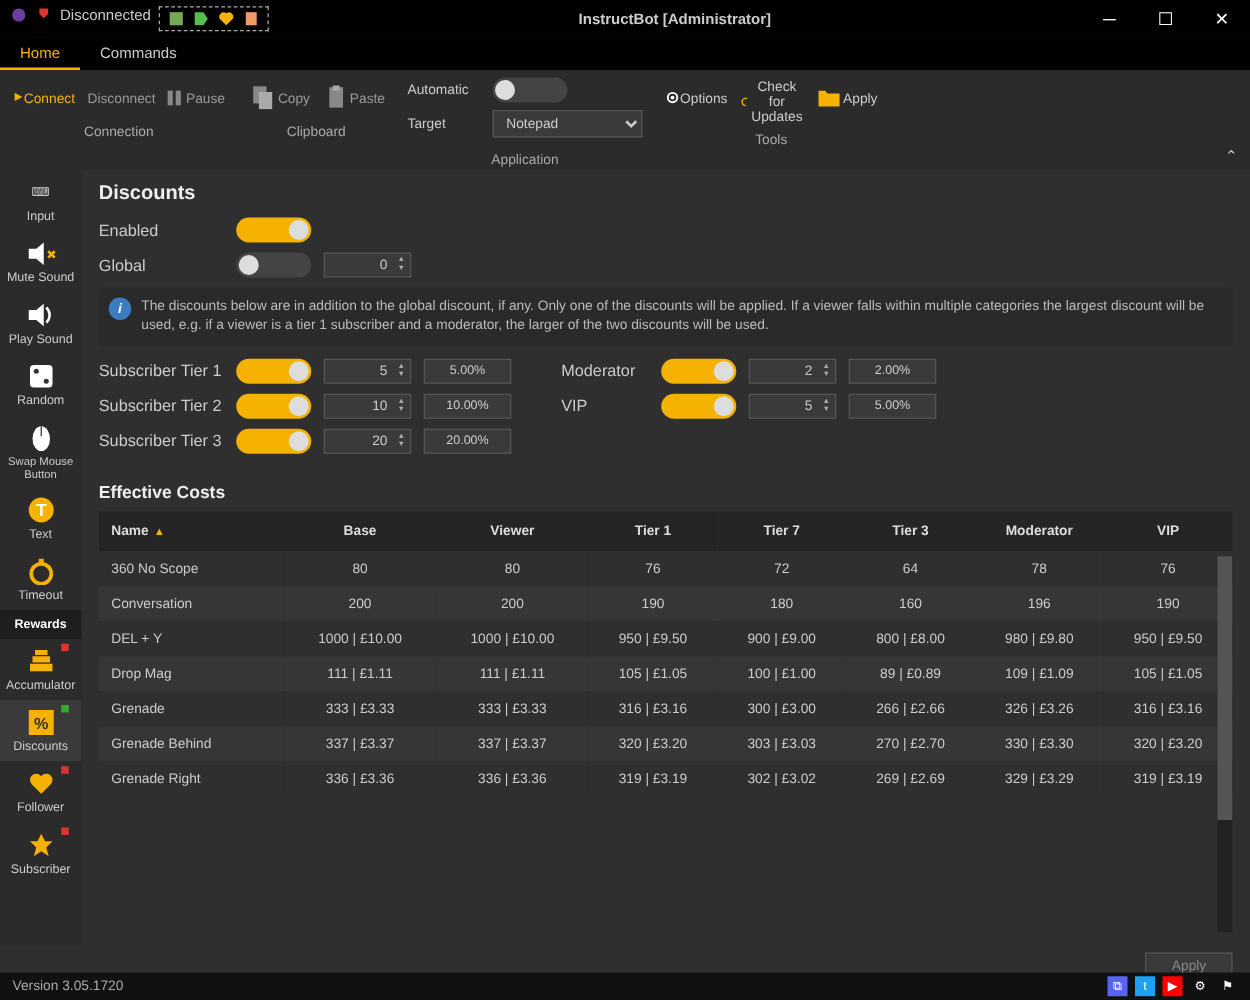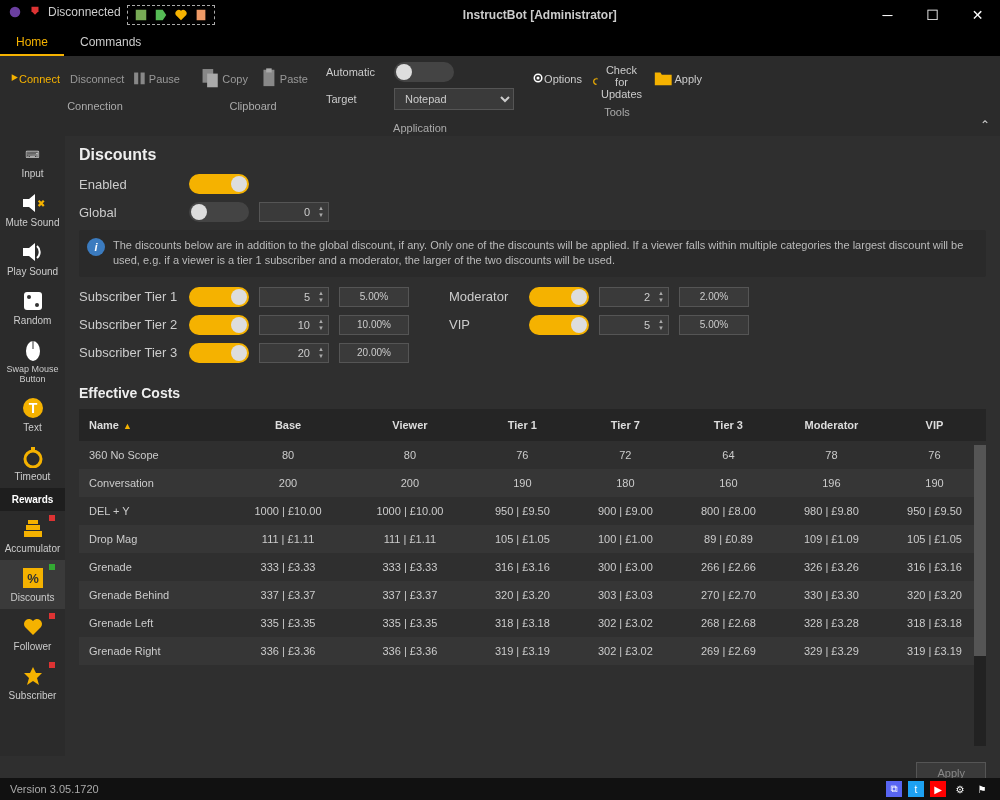--- a/index.html
+++ b/index.html
@@ -499,30 +499,20 @@
               <td>Grenade Behind</td>
               <td>337 | £3.37</td>
               <td>337 | £3.37</td>
               <td>320 | £3.20</td>
               <td>303 | £3.03</td>
               <td>270 | £2.70</td>
               <td>330 | £3.30</td>
               <td>320 | £3.20</td>
             </tr>
             <tr>
-              <td>Grenade Left</td>
-              <td>335 | £3.35</td>
-              <td>335 | £3.35</td>
-              <td>318 | £3.18</td>
-              <td>302 | £3.02</td>
-              <td>268 | £2.68</td>
-              <td>328 | £3.28</td>
-              <td>318 | £3.18</td>
-            </tr>
-            <tr>
               <td>Grenade Right</td>
               <td>336 | £3.36</td>
               <td>336 | £3.36</td>
               <td>319 | £3.19</td>
               <td>302 | £3.02</td>
               <td>269 | £2.69</td>
               <td>329 | £3.29</td>
               <td>319 | £3.19</td>
             </tr>
           </tbody>

